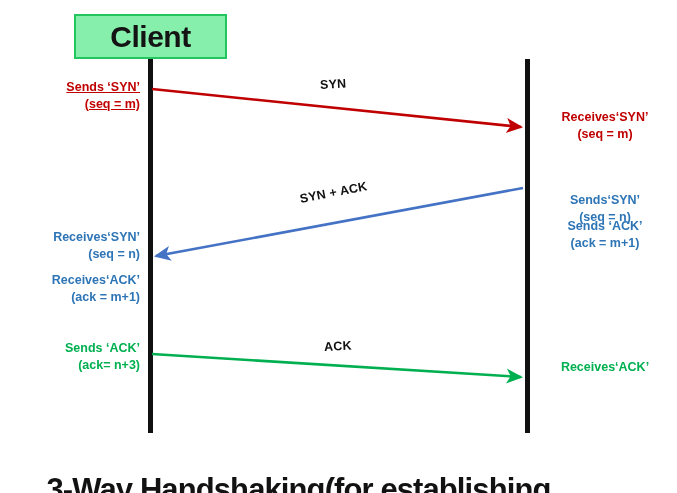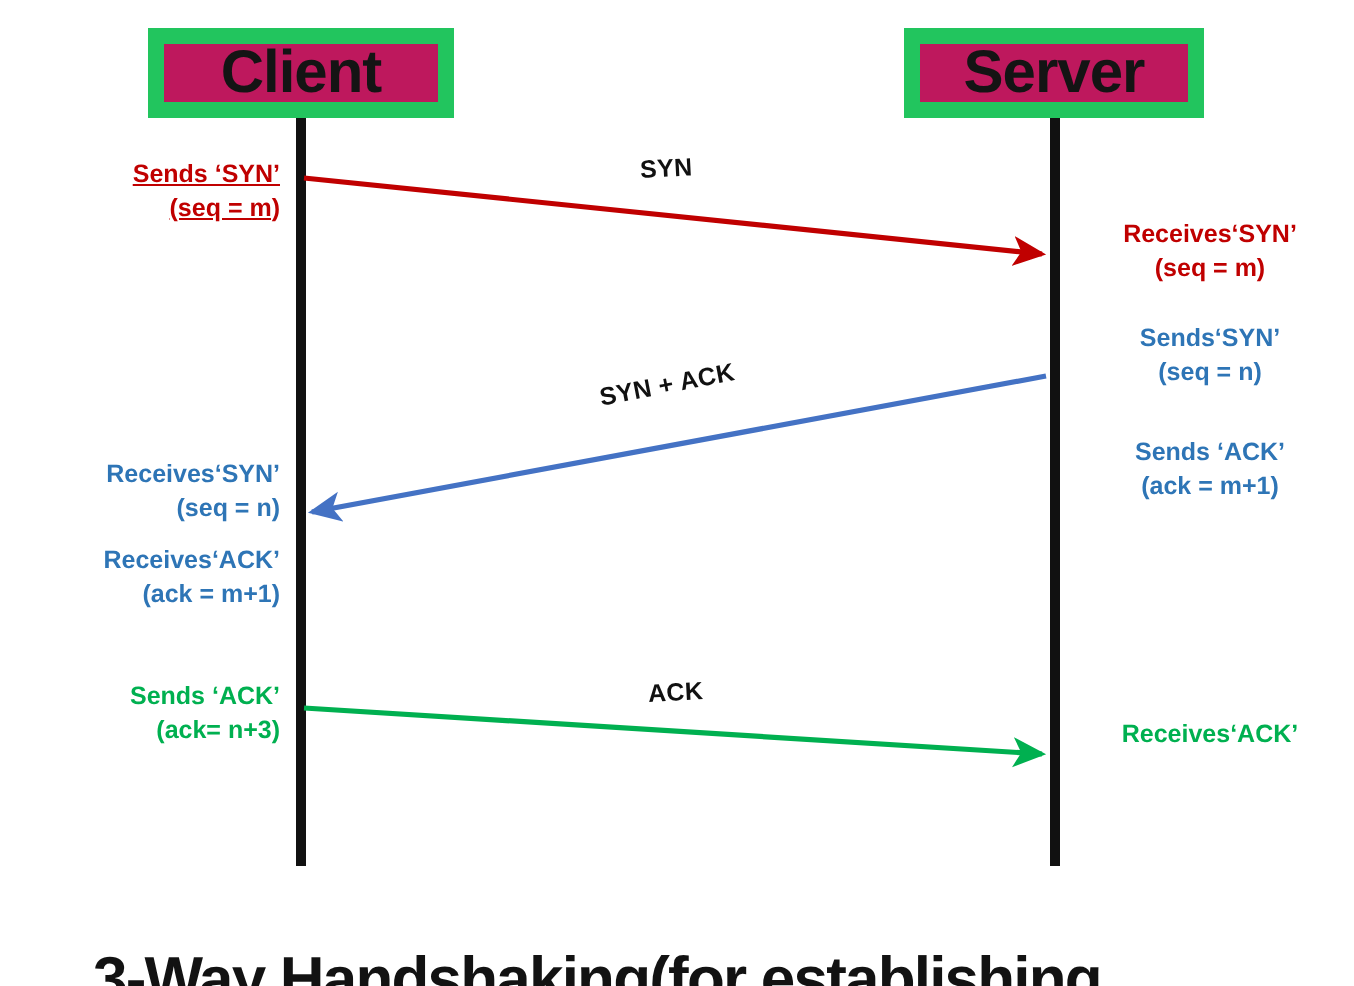--- a/index.html
+++ b/index.html
@@ -15,22 +15,22 @@
     width: 677px;
     height: 493px;
     background: #ffffff;
     overflow: hidden;
   }
 
   
   .node-box {
     position: absolute;
     box-sizing: border-box;
-    border: 8px solid #22c55e;
-    background: #be185d;
+    border: 2px solid #22c55e;
+    background: #86efac;
     display: flex;
     align-items: center;
     justify-content: center;
     font-weight: bold;
     font-size: 30px;
     letter-spacing: -0.5px;
     color: #141414;
   }
   #client-box { left: 74px;  top: 14px; width: 153px; height: 45px; }
   #server-box { left: 452px; top: 14px; width: 150px; height: 45px; }
@@ -72,21 +72,21 @@
   .c-green { color: #00B050; }
 
   
   #note-client-syn      { left: 6px;  top: 79px;  width: 134px; text-decoration: underline; }
   #note-client-recv-syn { left: 6px;  top: 229px; width: 134px; }
   #note-client-recv-ack { left: 6px;  top: 272px; width: 134px; }
   #note-client-send-ack { left: 6px;  top: 340px; width: 134px; }
 
   
   #note-server-recv-syn { left: 537px; top: 109px; width: 136px; }
-  #note-server-send-syn { left: 537px; top: 161px; width: 136px; text-align: center; }
+  #note-server-send-syn { left: 537px; top: 192px; width: 136px; text-align: center; }
   #note-server-send-ack { left: 537px; top: 218px; width: 136px; }
   #note-server-recv-ack { left: 537px; top: 359px; width: 136px; }
 
   
   .arrow-label {
     position: absolute;
     font-weight: bold;
     font-size: 12.5px;
     color: #111111;
     white-space: nowrap;
@@ -111,21 +111,20 @@
     text-underline-offset: 3px;
   }
 </style>
 </head>
 <body>
 
 <div id="canvas">
 
   <div id="client-box" class="node-box">Client</div>
 
-  <div id="server-box" class="node-box">Server</div>
 
   <div id="client-lifeline" class="lifeline"></div>
   <div id="server-lifeline" class="lifeline"></div>
 
   <svg id="arrows" viewBox="0 0 677 493" xmlns="http://www.w3.org/2000/svg">
     <defs>
       <marker id="head-red" markerWidth="7" markerHeight="7" refX="5.6" refY="3" orient="auto">
         <path d="M0,0.1 L6.4,3 L0,5.9 L1.6,3 Z" fill="#C00000"></path>
       </marker>
       <marker id="head-blue" markerWidth="7" markerHeight="7" refX="5.6" refY="3" orient="auto">

